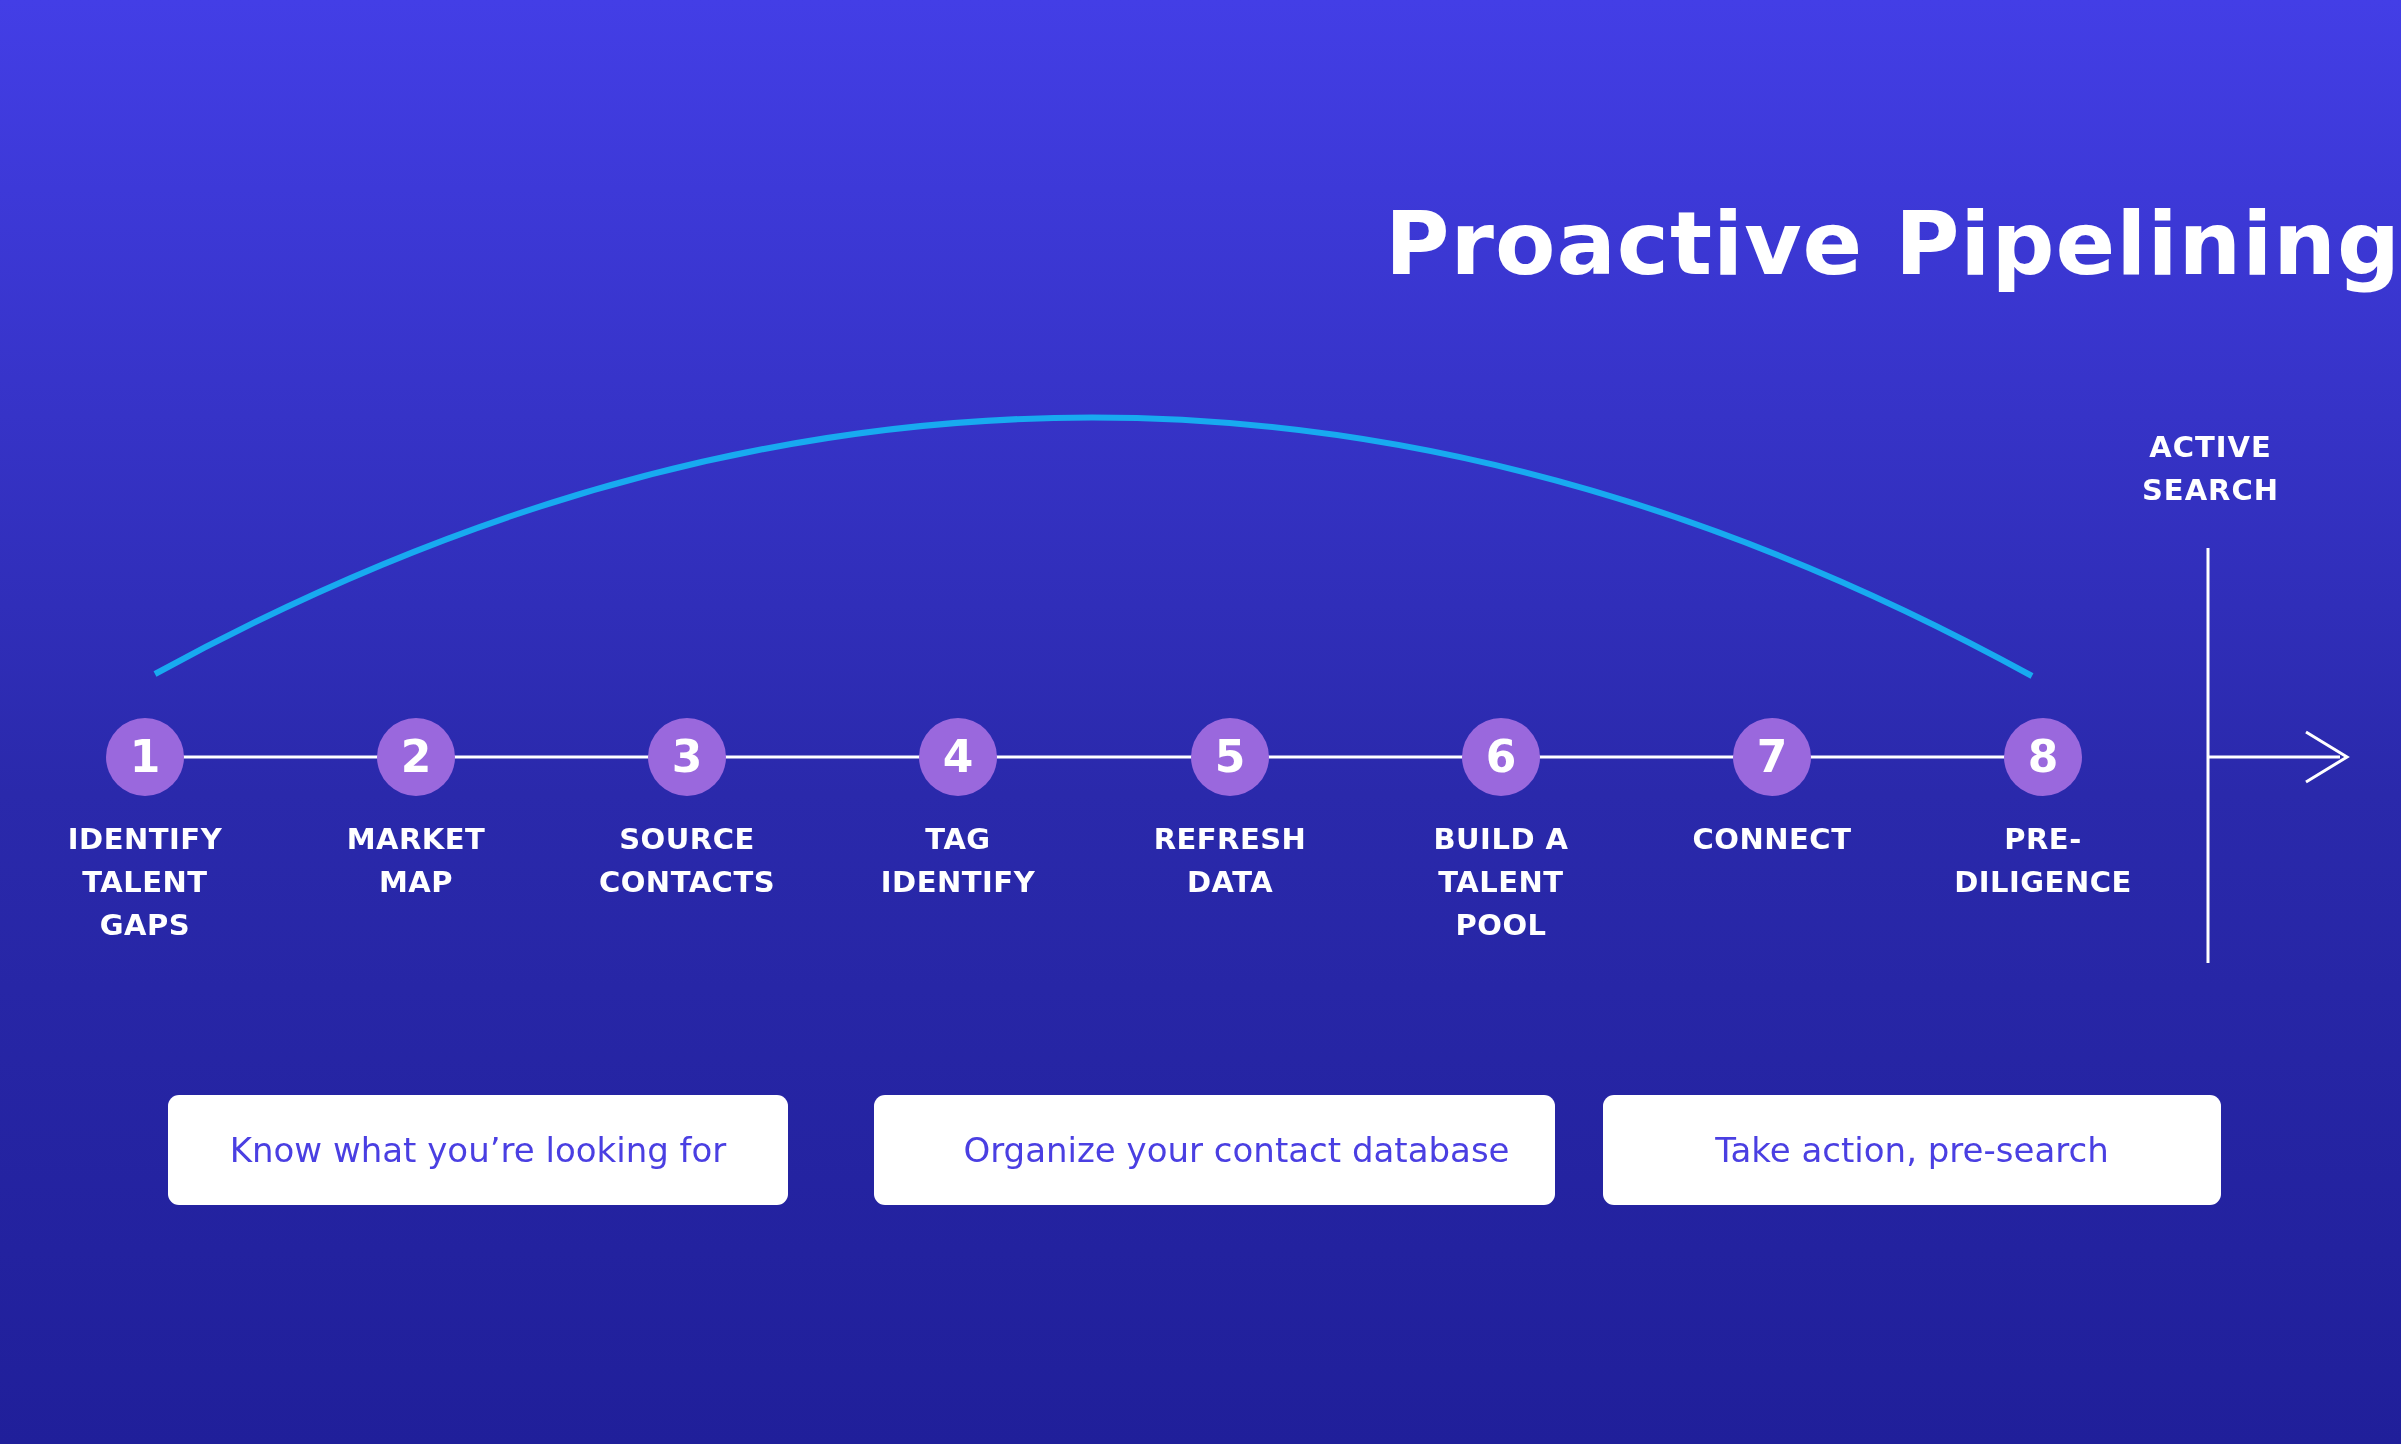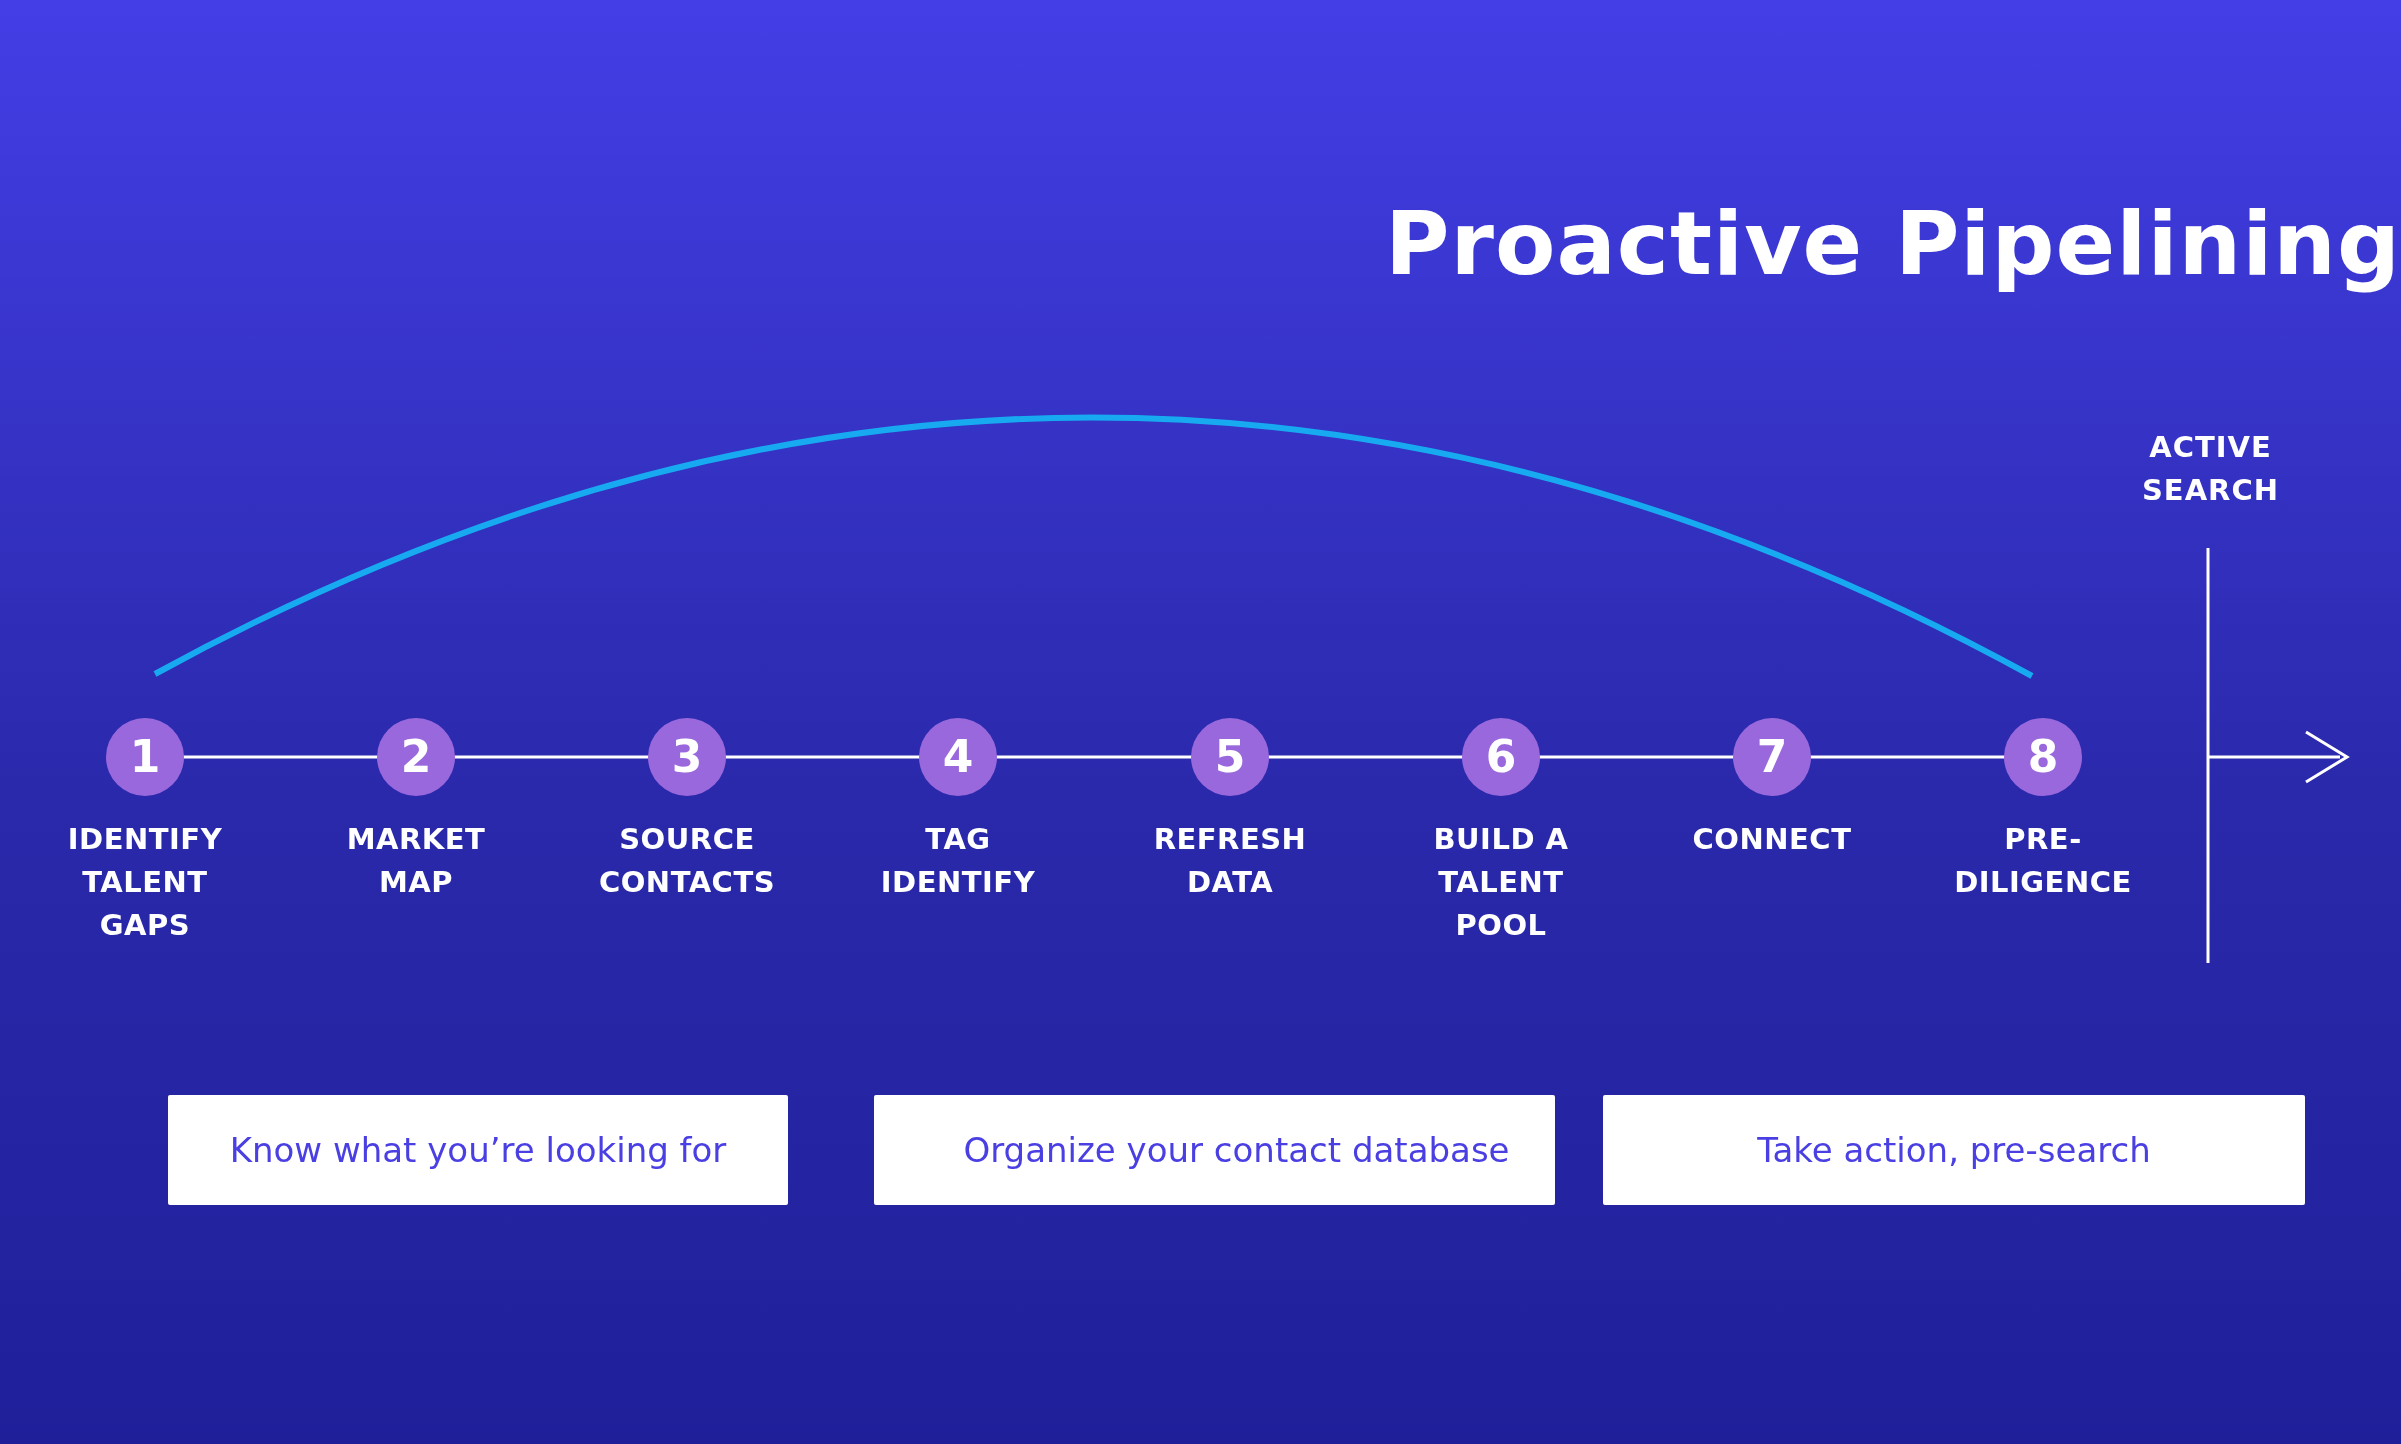--- a/index.html
+++ b/index.html
@@ -81,32 +81,32 @@
     font-size: 29px;
     font-weight: bold;
     line-height: 43px;
     letter-spacing: 1px;
     white-space: pre-line;
   }
   .phase-box {
     position: absolute;
     top: 1095px;
     height: 110px;
-    border-radius: 2px;
+    border-radius: 11px;
     background: var(--phase-bg);
     color: var(--phase-text);
     font-size: 34px;
     font-weight: 500;
     display: flex;
     align-items: center;
     justify-content: center;
   }
   .phase-1 { left: 168px;  width: 620px; }
   .phase-2 { left: 874px;  width: 637px; padding-left: 44px; }
-  .phase-3 { left: 1603px; width: 702px; }
+  .phase-3 { left: 1603px; width: 618px; }
 </style>
 </head>
 <body>
 
 <div class="canvas">
 
   <h1 class="page-title">Proactive Pipelining</h1>
 
   <svg class="overlay" width="2401" height="1444" viewBox="0 0 2401 1444">
     <path class="arc" d="M 155 674 Q 1094 160 2032 676"></path>

